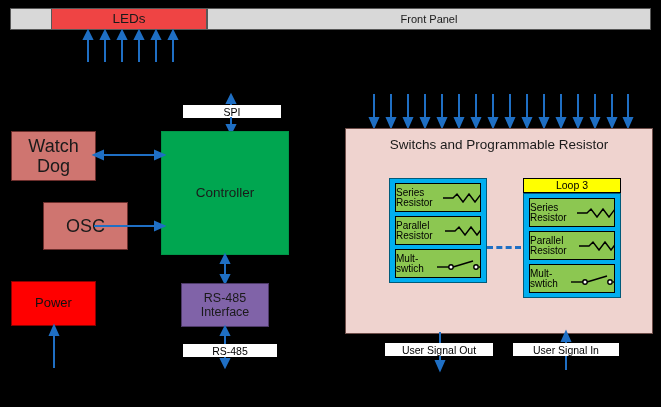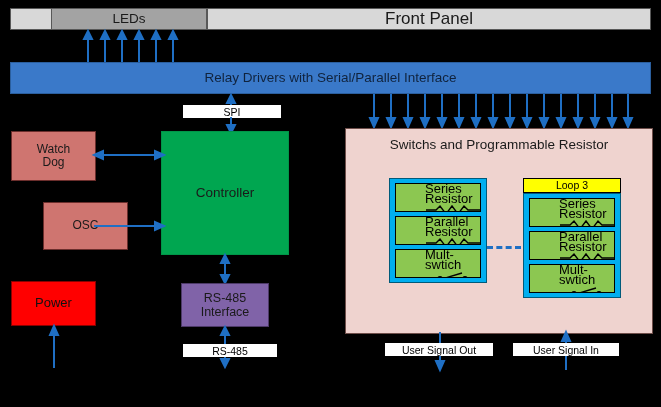--- a/index.html
+++ b/index.html
@@ -7,69 +7,69 @@
   body{width:661px;height:407px;overflow:hidden;
        font-family:"Liberation Sans","DejaVu Sans",sans-serif;}
   #stage{position:relative;width:661px;height:407px;background:#000000;}
 
   .box{position:absolute;box-sizing:border-box;display:flex;
        align-items:center;justify-content:center;text-align:center;
        color:#1a1a1a;line-height:1.12;}
 
   
   .frontpanel-strip{background:#d8d8d8;border:1px solid #585858;}
-  .leds{background:#a3a3a3;border:1px solid #585858;text-align:center;}
+  .leds{background:#ef4444;border:1px solid #585858;text-align:center;}
 
   
   .relay{background:#3a79c9;border:1px solid #2b5f9e;color:#10233d;font-size:13.5px;}
 
   
-  .salmon{background:#cf7570;border:1px solid #6b2e2c;font-size:12px;}
+  .salmon{background:#cf7570;border:1px solid #6b2e2c;font-size:18px;}
   .power{background:#ff0000;border:1px solid #8a0000;font-size:13px;}
   .controller{background:#00a650;border:1px solid #0061303b;font-size:13.5px;}
   .rs485if{background:#8063a8;border:1px solid #4d3a68;font-size:12.5px;}
 
   
   .conn{background:#d5e7ee;border:1px solid #5a7a85;font-size:13.5px;}
 
   
   .pinkpanel{background:#efd3cf;border:1px solid #6e4e4a;}
   .panel-title{position:absolute;left:0;right:0;top:8px;text-align:center;
                font-size:13.5px;color:#1a1a1a;}
 
   .loopwrap{position:absolute;}
   .loop-title{background:#ffff00;border:1px solid #000;font-size:10.5px;
               text-align:center;box-sizing:border-box;color:#000;
               height:15px;line-height:13px;}
   .loop-body{background:#00aeef;border:1px solid #005a7a;box-sizing:border-box;
              padding:4px 5px;display:flex;flex-direction:column;gap:4px;}
   .comp{background:#8cc751;border:1px solid #000;box-sizing:border-box;
-        display:flex;flex-direction:column;align-items:center;justify-content:center;
-        font-size:13px;color:#000;height:29px;padding-left:29px;}
+        display:flex;flex-direction:row;align-items:center;justify-content:center;
+        font-size:10px;color:#000;height:29px;}
   .comp .cap{line-height:10px;}
   .comp svg{display:block;}
 
   
   .chip{position:absolute;background:#ffffff;color:#000;font-size:10.5px;
         display:flex;align-items:center;justify-content:center;
         box-sizing:border-box;white-space:nowrap;}
 
   
   .arrow{position:absolute;}
   .arrow svg{display:block;overflow:visible;}
 
   .dash{position:absolute;border-top:3px dashed #1f6fc4;}
 </style>
 </head>
 <body>
 
 <div id="stage">
 
   <div class="box frontpanel-strip" style="left:10px;top:8px;width:641px;height:22px;"></div>
-  <div class="box frontpanel-strip" style="left:207px;top:8px;width:444px;height:22px;font-size:17px;">Front Panel</div>
+  <div class="box frontpanel-strip" style="left:207px;top:8px;width:444px;height:22px;font-size:11px;">Front Panel</div>
   <div class="box leds" style="left:51px;top:8px;width:156px;height:22px;font-size:13.5px;">LEDs</div>
 
   <div class="arrow" style="left:84px;top:30px;">
     <svg width="100" height="32">
       <g stroke="#1f6fc4" stroke-width="2" fill="#1f6fc4">
         <line x1="4" y1="32" x2="4" y2="8"></line>
           <polygon points="4,1 0,9 8,9"></polygon>
         <line x1="21" y1="32" x2="21" y2="8"></line>
           <polygon points="21,1 17,9 25,9"></polygon>
         <line x1="38" y1="32" x2="38" y2="8"></line>
@@ -77,21 +77,20 @@
         <line x1="55" y1="32" x2="55" y2="8"></line>
           <polygon points="55,1 51,9 59,9"></polygon>
         <line x1="72" y1="32" x2="72" y2="8"></line>
           <polygon points="72,1 68,9 76,9"></polygon>
         <line x1="89" y1="32" x2="89" y2="8"></line>
           <polygon points="89,1 85,9 93,9"></polygon>
       </g>
     </svg>
   </div>
 
-  <div class="box relay" style="left:10px;top:62px;width:641px;height:32px;">Relay Drivers with Serial/Parallel Interface</div>
 
   <div class="arrow" style="left:225px;top:94px;">
     <svg width="12" height="18">
       <g stroke="#1f6fc4" stroke-width="2" fill="#1f6fc4">
         <line x1="6" y1="18" x2="6" y2="8"></line>
           <polygon points="6,1 2,9 10,9"></polygon>
       </g>
     </svg>
   </div>
   <div class="chip" style="left:183px;top:105px;width:98px;height:13px;">SPI</div>

